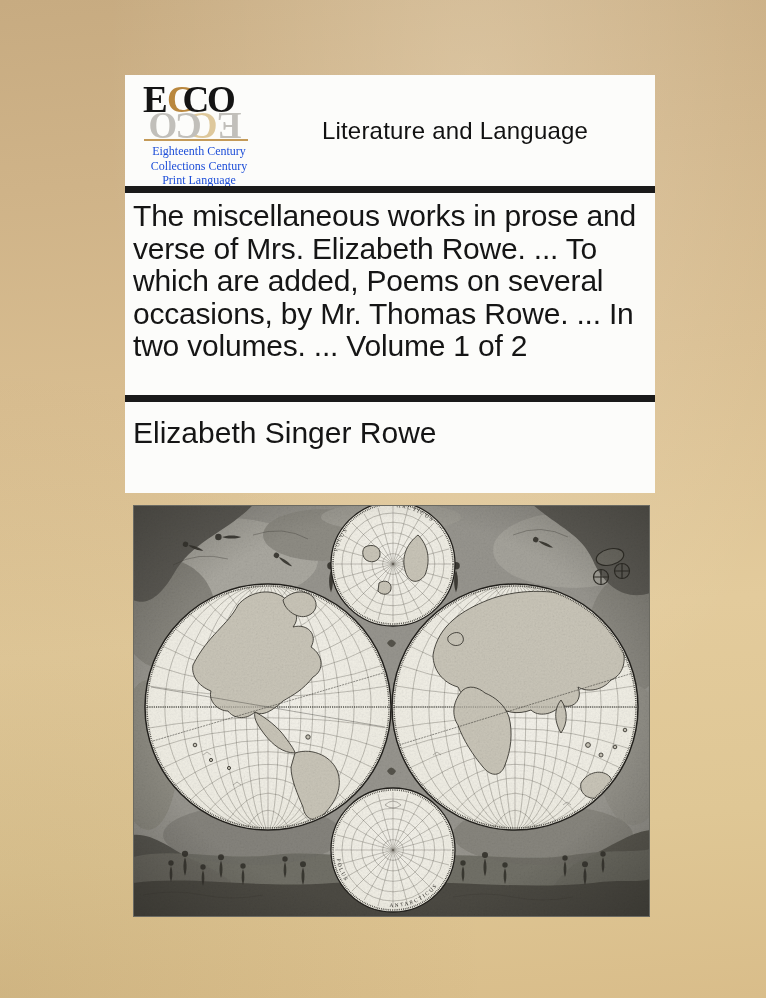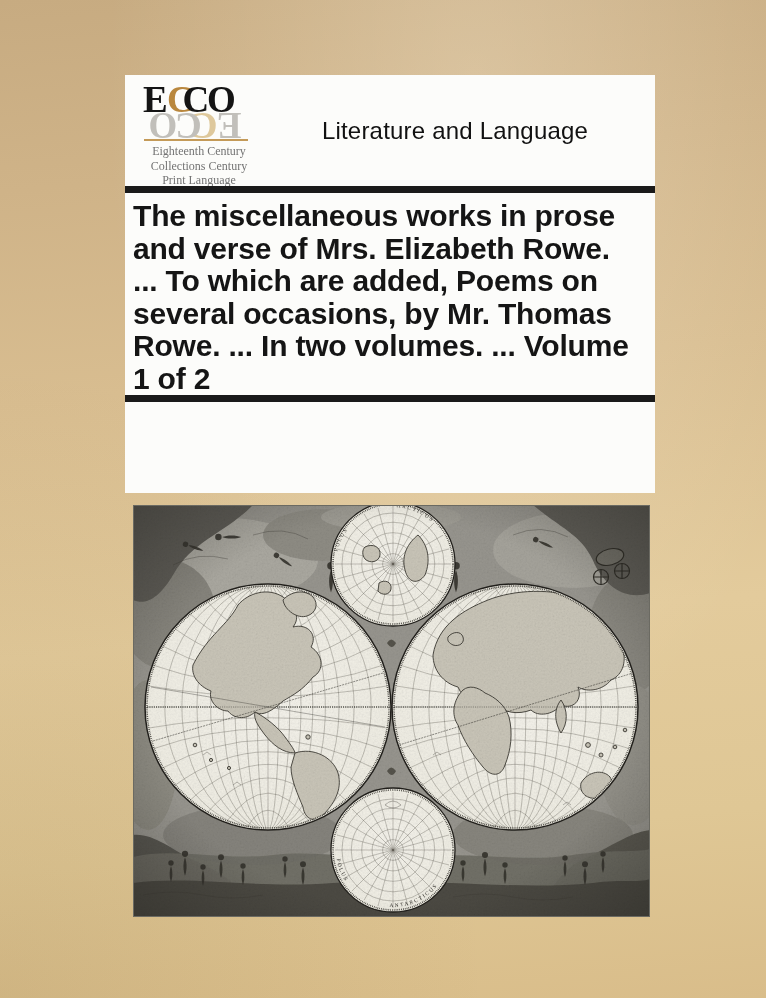--- a/index.html
+++ b/index.html
@@ -20,27 +20,27 @@
   .ecco{font-family:"Liberation Serif",serif;font-weight:bold;font-size:37px;line-height:.8;white-space:nowrap;}
   .ecco span{display:inline-block;}
   .ec1{color:#141414;}
   .ec2{color:#b9873d;margin-left:-.02em;}
   .ec3{color:#141414;margin-left:-.30em;}
   .ec4{color:#141414;margin-left:-.06em;}
   .ecco.mirror{transform:rotate(180deg);transform-origin:50% 50%;width:104px;text-align:center;
     margin-top:-4px;opacity:.85;line-height:.75;}
   .mirror .ec1{color:#b7b5b0;} .mirror .ec2{color:#d9c08c;} .mirror .ec3{color:#b7b5b0;} .mirror .ec4{color:#b7b5b0;}
   .logo-rule{width:104px;height:2px;background:#c49a58;margin:1px 0 3px 1px;}
-  .logo-sub{font-family:"Liberation Serif",serif;font-size:12px;line-height:14.5px;color:#737373;
+  .logo-sub{font-family:"Liberation Serif",serif;font-size:12px;line-height:14.5px;color:#1d4ed8;
     width:112px;text-align:center;}
   .cat{flex:1;display:flex;align-items:center;justify-content:center;padding-right:26px;
     font-size:24px;color:#111;letter-spacing:.2px;}
   .bar{height:7px;background:#1a1a1a;}
   .title{flex:none;height:202px;box-sizing:border-box;padding:7px 7px 0 8px;
-    font-size:30px;line-height:32.6px;color:#151515;width:523px;letter-spacing:-.2px;font-weight:bold;}
+    font-size:30px;line-height:32.6px;color:#151515;width:523px;letter-spacing:-.2px;}
   .author{flex:1;box-sizing:border-box;padding:14px 7px 0 8px;font-size:30px;color:#151515;}
   .map{position:absolute;left:133px;top:505px;width:517px;height:412px;}
   .gl{fill:none;stroke:#56534b;stroke-width:.42;opacity:.78;}
   .geq{fill:none;stroke:#23211c;stroke-width:.9;stroke-dasharray:1.1 1.1;}
   .land{fill:#c9c5b8;stroke:#3c3a33;stroke-width:.9;}
   .sq{fill:none;stroke:#3c3a33;stroke-width:.5;opacity:.7;}
   .rimtick{fill:none;stroke:#34322c;stroke-width:1.6;stroke-dasharray:.7 1.15;}
   .rimtxt{font-family:"Liberation Serif",serif;font-size:5.4px;letter-spacing:1.6px;fill:#2d2b26;}
   .fig{fill:#34322c;opacity:.9;}
   .cloud{opacity:.85;}
@@ -58,20 +58,21 @@
         <div>Eighteenth Century</div>
         <div>Collections Century</div>
         <div>Print Language</div>
       </div>
     </div>
     <div class="cat">Literature and Language</div>
   </div>
   <div class="bar"></div>
   <div class="title">The miscellaneous works in prose and verse of Mrs. Elizabeth Rowe. ... To which are added, Poems on several occasions, by Mr. Thomas Rowe. ... In two volumes. ... Volume 1 of 2</div>
   <div class="bar"></div>
+  <div class="author">Elizabeth Singer Rowe</div>
 </div>
 
 <svg class="map" id="map-svg" viewBox="0 0 517 412">
   <defs>
     <clipPath id="clipL">
         <circle cx="135" cy="202" r="121.5"></circle>
       </clipPath>
     <clipPath id="clipR">
         <circle cx="382" cy="202" r="121.5"></circle>
       </clipPath>

